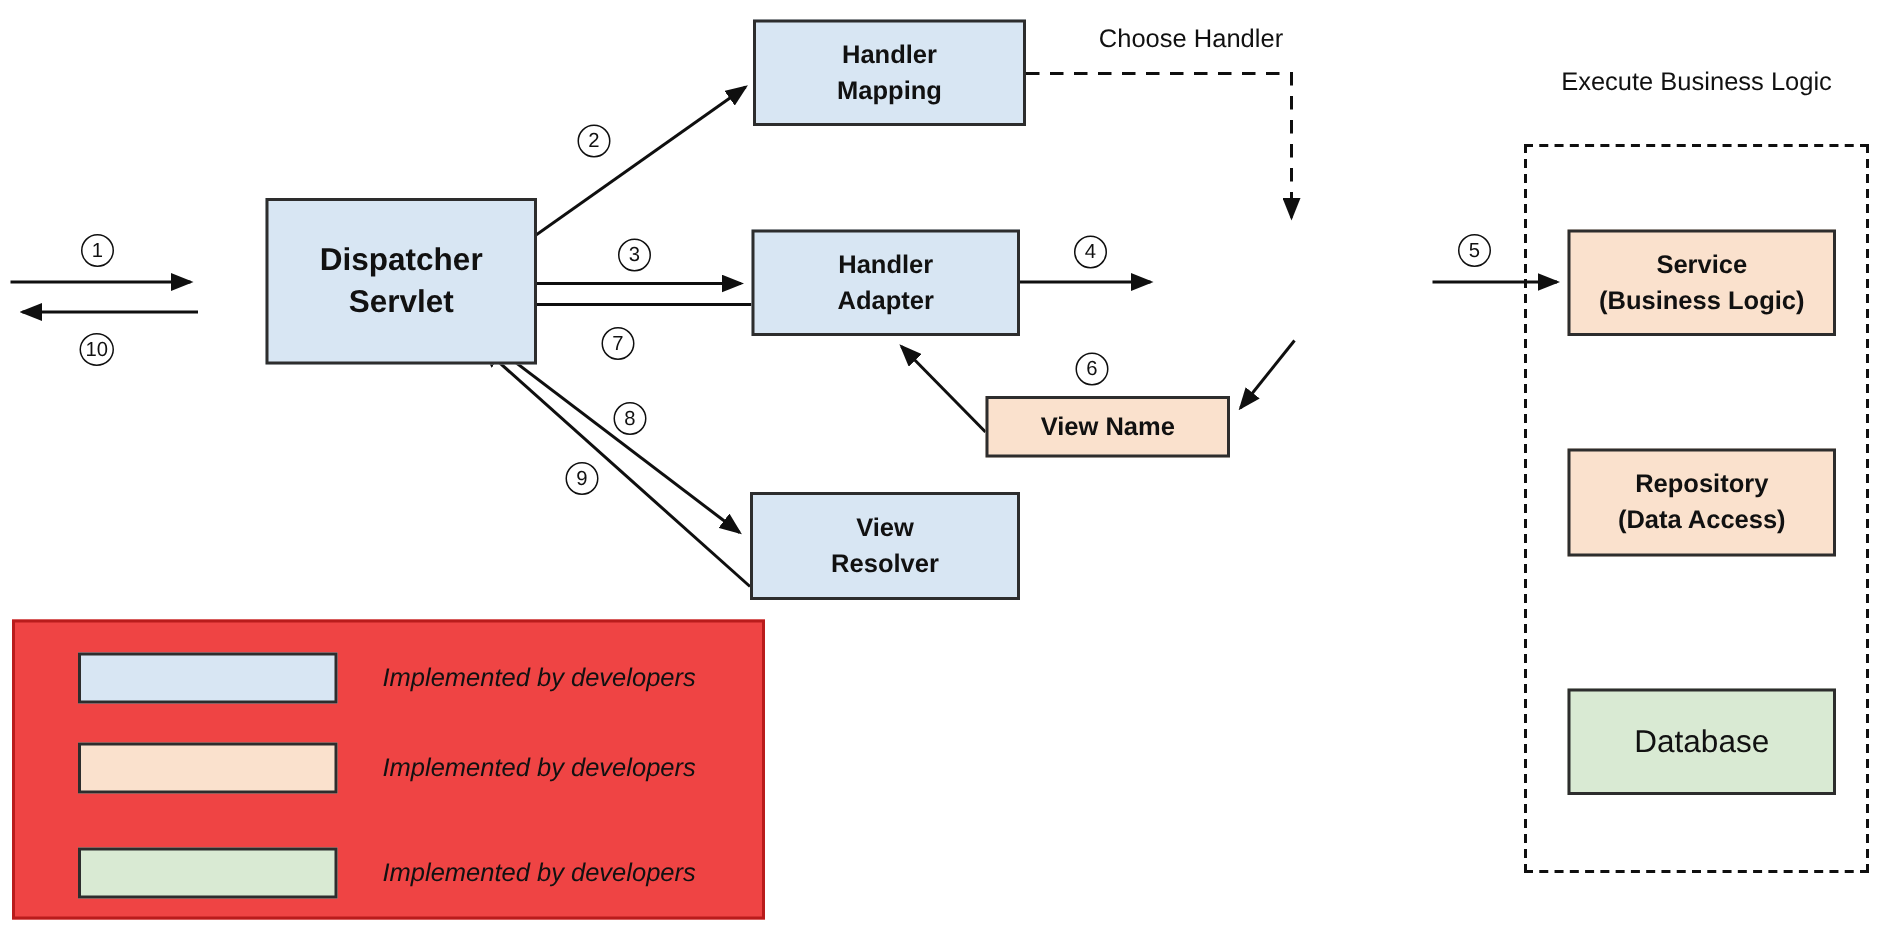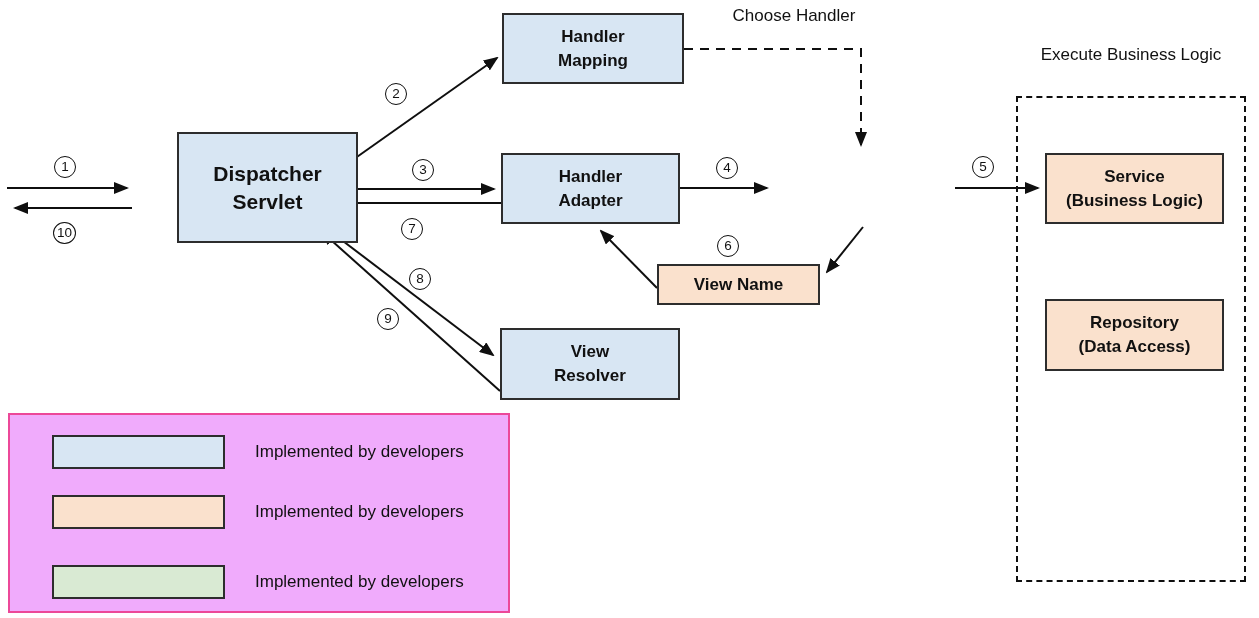--- a/index.html
+++ b/index.html
@@ -52,22 +52,23 @@
   }
   .exec-container{
     position:absolute;
     box-sizing:border-box;
     border:2px dashed #0f0f0f;
     background:transparent;
   }
   .legend{
     position:absolute;
     box-sizing:border-box;
-    border:2px solid #ec4899;
-    background:#f0abfc;
+    border:2px solid #b91c1c;
+    background:#ef4444;
+    font-style:italic;
   }
   .legend-row{
     position:absolute;
     left:42px;
     display:flex;align-items:center;
     height:34px;
   }
   .swatch{
     box-sizing:border-box;
     width:173px;height:34px;
@@ -102,35 +103,36 @@
       <line x1="500" y1="391" x2="322" y2="232" marker-end="url(#ah)"></line>
       <line x1="863" y1="227" x2="827" y2="272" marker-end="url(#ah)"></line>
       <line x1="657" y1="288" x2="601" y2="231" marker-end="url(#ah)"></line>
       <path d="M684,49 L861,49 L861,145" stroke-dasharray="9,7" marker-end="url(#ah)"></path>
     </g>
   </svg>
 
   <div class="exec-container" style="left:1016px;top:96px;width:230px;height:486px"></div>
   <div class="float-label" style="left:1016px;top:45px;width:230px">Execute Business Logic</div>
 
-  <div class="float-label" style="left:694px;top:6px;width:200px">Choose Handler</div>
+  <div class="float-label" style="left:694px;top:16px;width:200px">Choose Handler</div>
 
   <div class="box blue big" style="left:132px;top:132px;width:181px;height:111px">Dispatcher
 Servlet</div>
   <div class="box blue" style="left:502px;top:13px;width:182px;height:71px">Handler
 Mapping</div>
   <div class="box blue" style="left:501px;top:153px;width:179px;height:71px">Handler
 Adapter</div>
   <div class="box orange" style="left:657px;top:264px;width:163px;height:41px">View Name</div>
   <div class="box orange" style="left:1045px;top:153px;width:179px;height:71px">Service
 (Business Logic)</div>
   <div class="box blue" style="left:500px;top:328px;width:180px;height:72px">View
 Resolver</div>
   <div class="box orange" style="left:1045px;top:299px;width:179px;height:72px">Repository
 (Data Access)</div>
+  <div class="box green dbfont" style="left:1045px;top:459px;width:179px;height:71px">Database</div>
 
   <div class="step" style="left:54px;top:156px">1</div>
   <div class="step" style="left:385px;top:83px">2</div>
   <div class="step" style="left:412px;top:159px">3</div>
   <div class="step" style="left:716px;top:157px">4</div>
   <div class="step" style="left:972px;top:156px">5</div>
   <div class="step" style="left:717px;top:235px">6</div>
   <div class="step" style="left:401px;top:218px">7</div>
   <div class="step" style="left:409px;top:268px">8</div>
   <div class="step" style="left:377px;top:308px">9</div>

